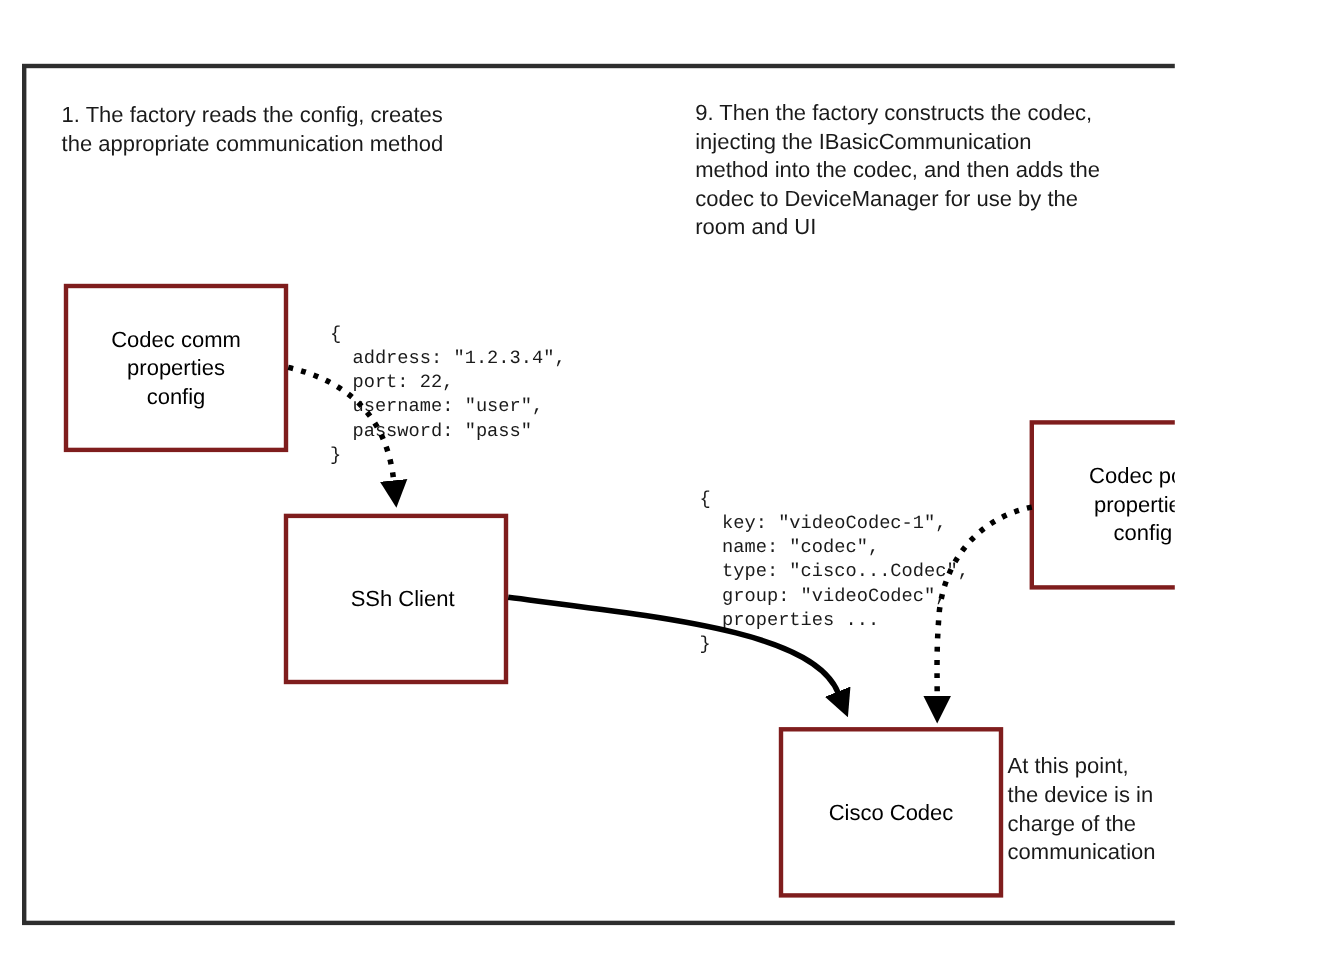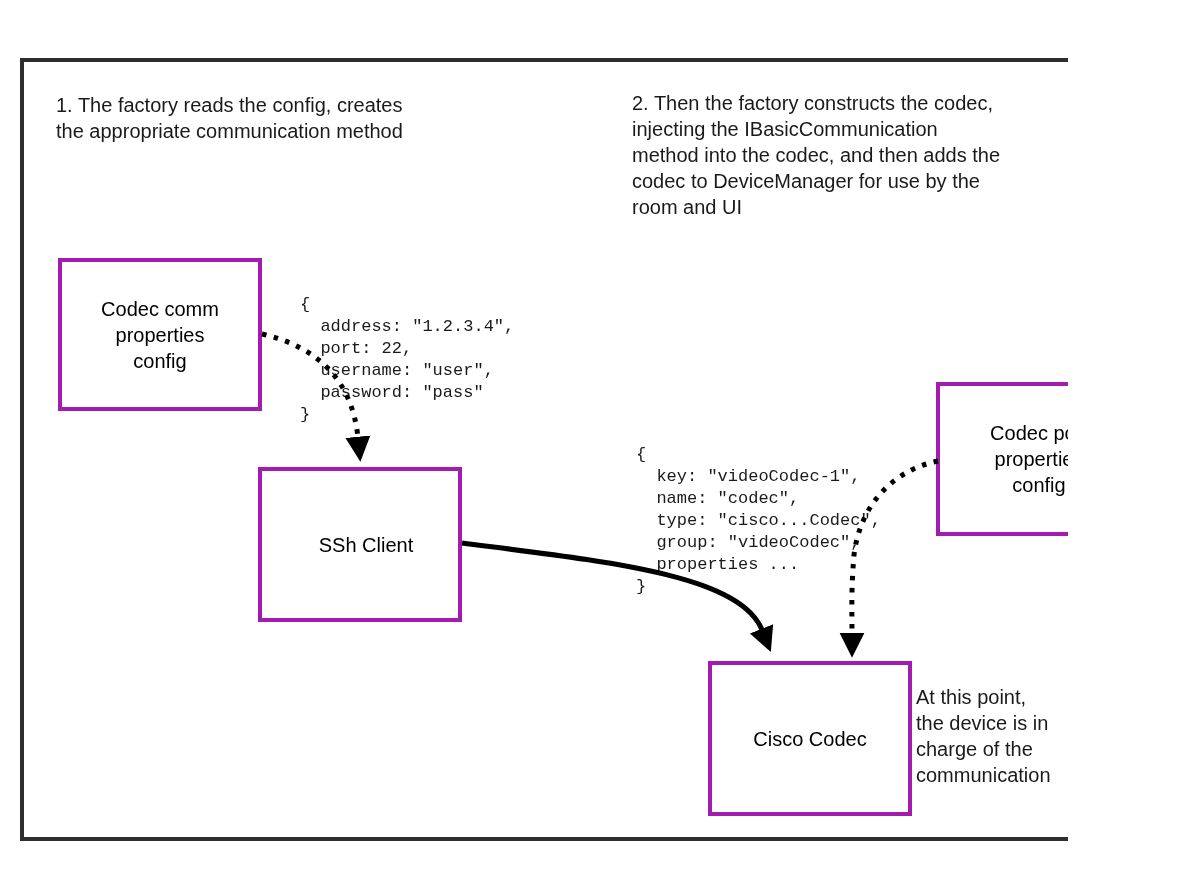--- a/index.html
+++ b/index.html
@@ -30,21 +30,21 @@
     font-size: 20px;
     line-height: 26px;
     white-space: pre-line;
     color: #1a1a1a;
   }
   .note-step1 { left: 56px;  top: 92px;  width: 480px; }
   .note-step2 { left: 632px; top: 90px;  width: 500px; }
   .note-endpoint { left: 916px; top: 684px; width: 210px; }
   .node {
     position: absolute;
-    border: 4px solid #a21caf;
+    border: 4px solid #7f1d1d;
     background: #ffffff;
     display: flex;
     align-items: center;
     justify-content: center;
     text-align: center;
     font-size: 20px;
     line-height: 26px;
     white-space: pre-line;
     box-sizing: border-box;
     z-index: 2;
@@ -84,21 +84,21 @@
 </head>
 <body>
 
 <div class="canvas">
 
   <div class="frame"></div>
 
   <div class="note note-step1">1. The factory reads the config, creates
 the appropriate communication method</div>
 
-  <div class="note note-step2">2. Then the factory constructs the codec,
+  <div class="note note-step2">9. Then the factory constructs the codec,
 injecting the IBasicCommunication
 method into the codec, and then adds the
 codec to DeviceManager for use by the
 room and UI</div>
 
   <div class="note note-endpoint">At this point,
 the device is in
 charge of the
 communication</div>
 

